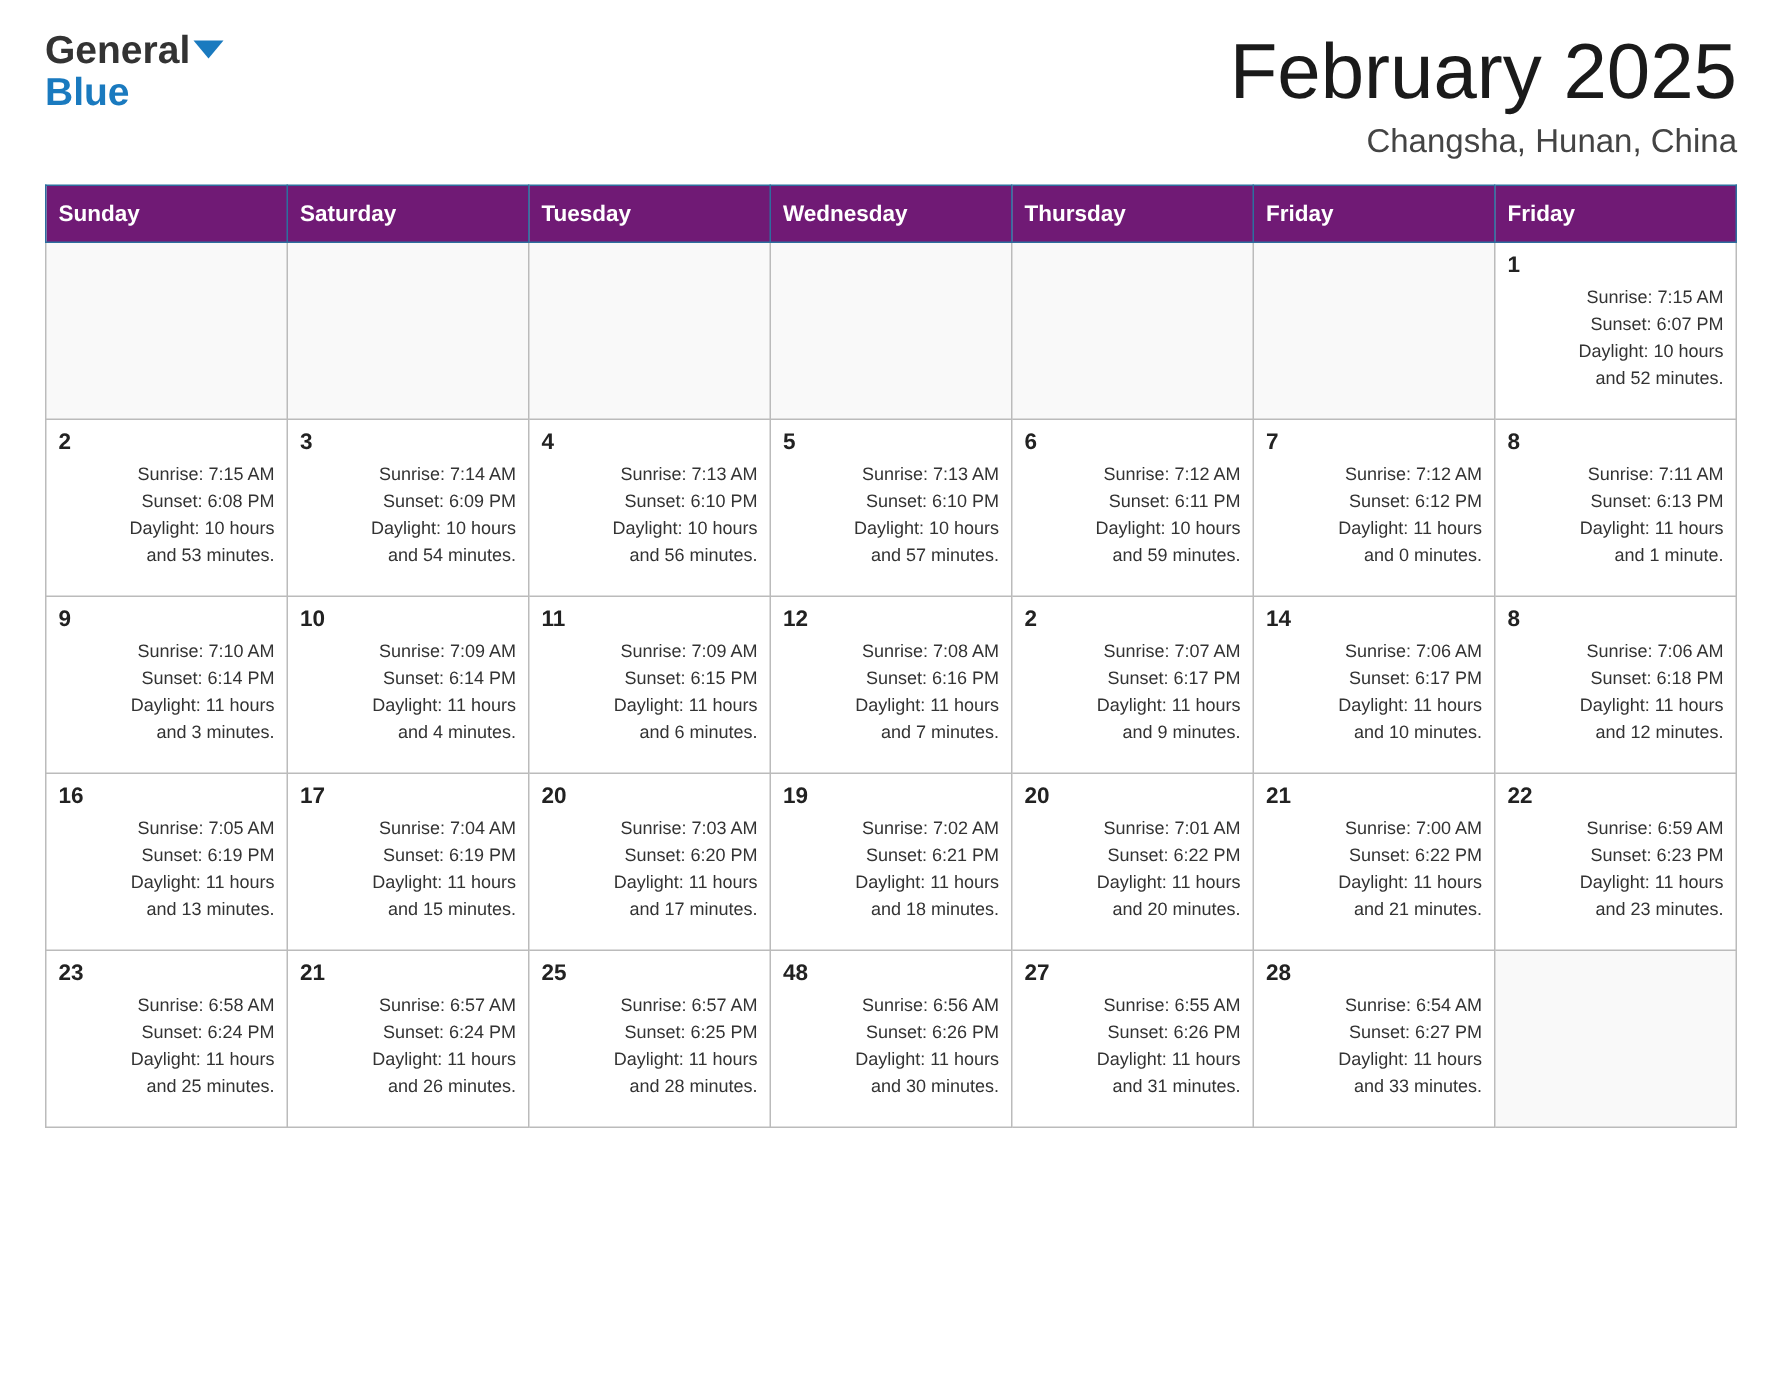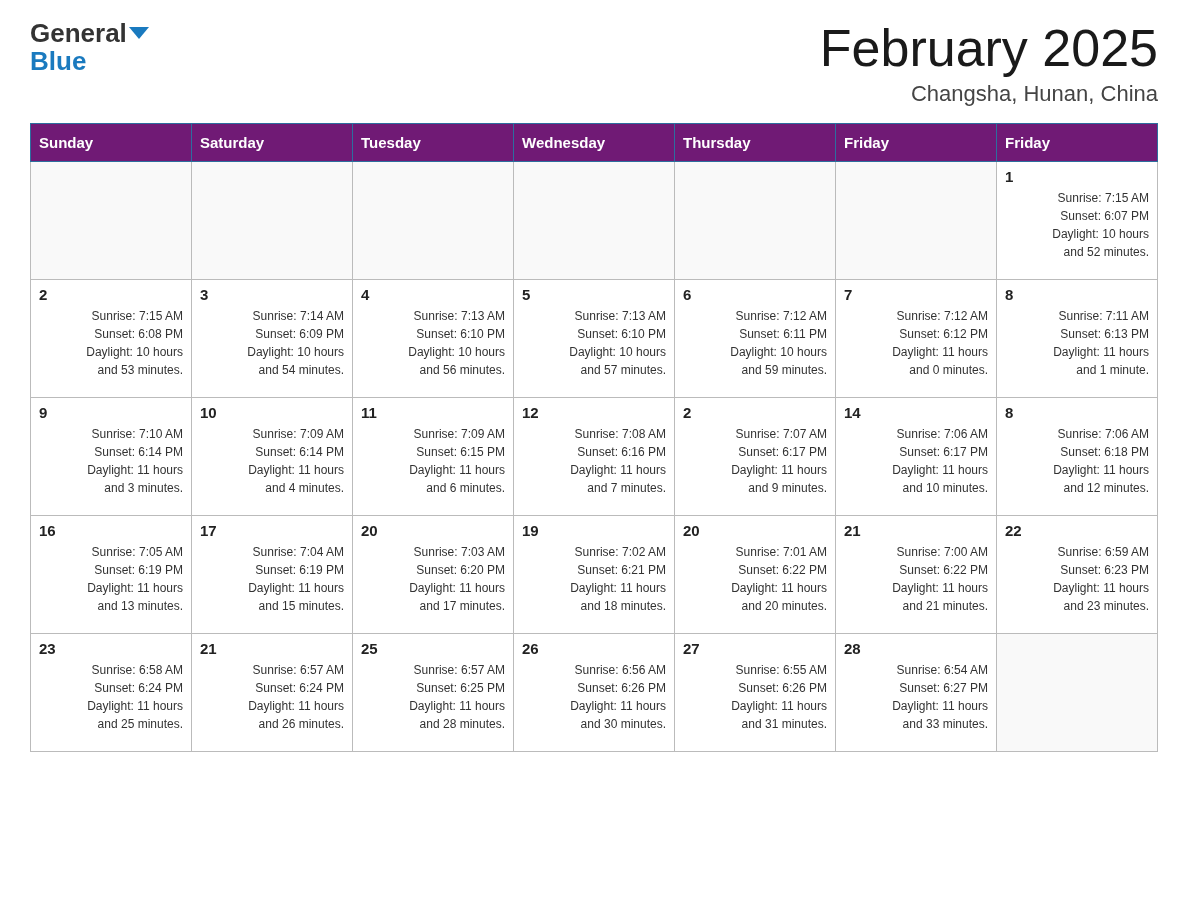--- a/index.html
+++ b/index.html
@@ -248,21 +248,21 @@
         </td>
         <td>
           <span class="day-number">21</span>
           <div class="day-info">Sunrise: 6:57 AM<br>Sunset: 6:24 PM<br>Daylight: 11 hours<br>and 26 minutes.</div>
         </td>
         <td>
           <span class="day-number">25</span>
           <div class="day-info">Sunrise: 6:57 AM<br>Sunset: 6:25 PM<br>Daylight: 11 hours<br>and 28 minutes.</div>
         </td>
         <td>
-          <span class="day-number">26</span>
+          <span class="day-number">48</span>
           <div class="day-info">Sunrise: 6:56 AM<br>Sunset: 6:26 PM<br>Daylight: 11 hours<br>and 30 minutes.</div>
         </td>
         <td>
           <span class="day-number">27</span>
           <div class="day-info">Sunrise: 6:55 AM<br>Sunset: 6:26 PM<br>Daylight: 11 hours<br>and 31 minutes.</div>
         </td>
         <td>
           <span class="day-number">28</span>
           <div class="day-info">Sunrise: 6:54 AM<br>Sunset: 6:27 PM<br>Daylight: 11 hours<br>and 33 minutes.</div>
         </td>

